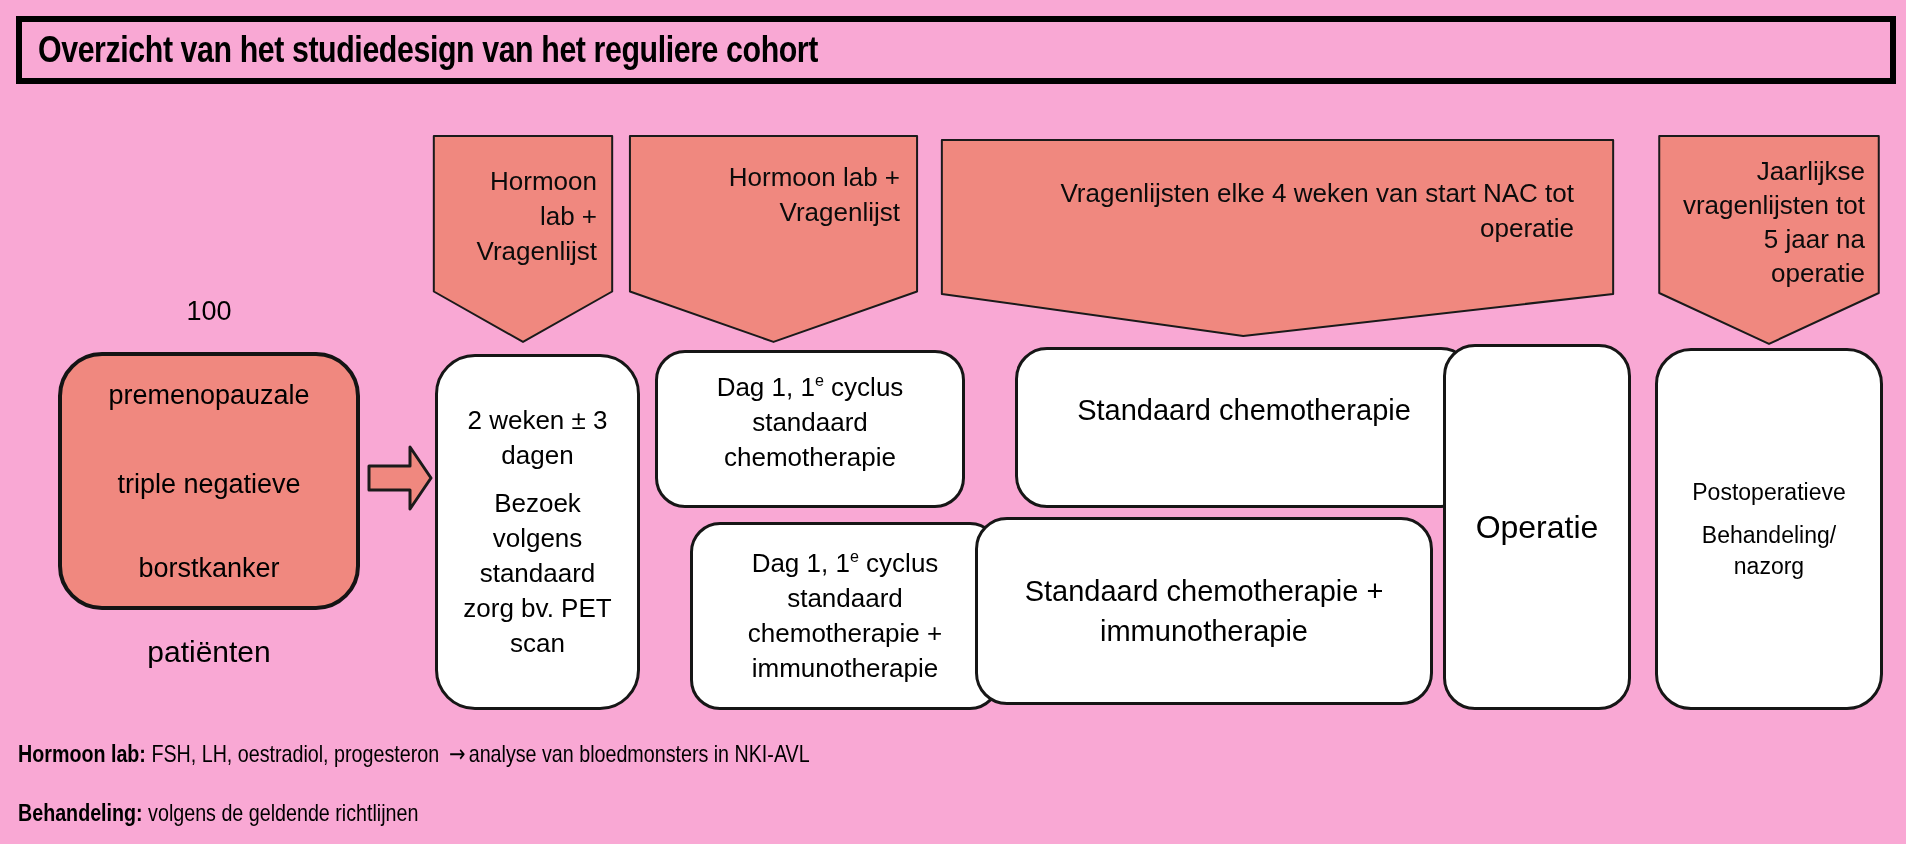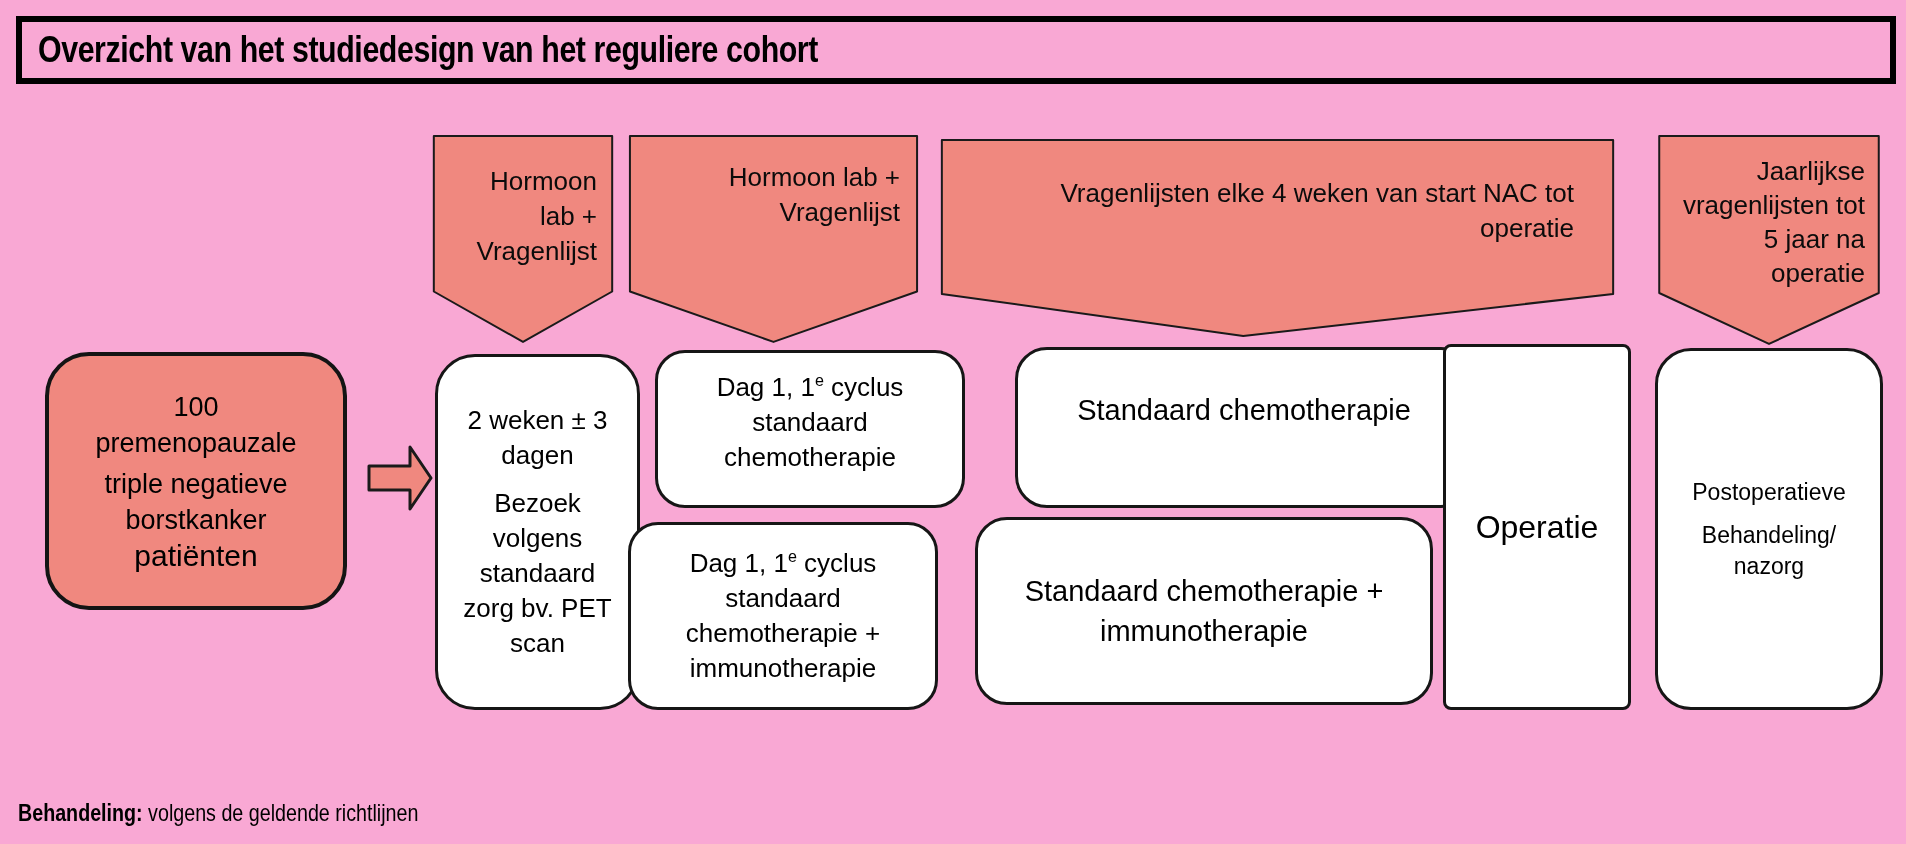--- a/index.html
+++ b/index.html
@@ -29,32 +29,32 @@
   .c3 .callout-text{padding:38px 46px 0;}
   .c4{left:1657px;top:134px;width:224px;height:212px;}
   .c4 .callout-text{padding:20px 16px 0;line-height:34px;}
   
   .box{
     position:absolute;background:#fff;border:3px solid #161616;border-radius:34px;
     display:flex;flex-direction:column;align-items:center;justify-content:center;
     text-align:center;font-size:26px;line-height:35px;box-sizing:border-box;
   }
   .patients{
-    left:45px;top:352px;width:302px;height:258px;border-radius:44px;
-    background:#F0887F;border:4px solid #141414;font-size:27px;line-height:36px;
+    left:58px;top:352px;width:302px;height:258px;border-radius:44px;
+    background:#F0887F;border:4px solid #141414;font-size:27px;line-height:36px;gap:48px;
   }
   .patients .para-gap{margin-top:5px;}
   .patients .big{font-size:30px;}
   .baseline{left:435px;top:354px;width:205px;height:356px;border-radius:40px;padding:0 20px;}
   .baseline .p2{margin-top:13px;}
   .cycle1{left:655px;top:350px;width:310px;height:158px;border-radius:30px;padding:0 18px 14px;}
-  .cycle2{left:628px;top:522px;width:310px;height:188px;border-radius:30px;padding:0 18px;}
+  .cycle2{left:690px;top:522px;width:310px;height:188px;border-radius:30px;padding:0 18px;}
   .chemo1{left:975px;top:347px;width:458px;height:161px;border-radius:32px;font-size:29px;padding:0 26px 34px;margin-left:40px;}
   .chemo2{left:975px;top:517px;width:458px;height:188px;border-radius:32px;font-size:29px;line-height:40px;padding:0 26px;}
-  .surgery{left:1443px;top:344px;width:188px;height:366px;border-radius:8px;font-size:32px;}
+  .surgery{left:1443px;top:344px;width:188px;height:366px;border-radius:32px;font-size:32px;}
   .postop{left:1655px;top:348px;width:228px;height:362px;border-radius:36px;font-size:23px;line-height:31px;padding:0 22px;}
   .postop .p2{margin-top:12px;}
   sup.e{font-size:.62em;vertical-align:super;line-height:0;}
   
   .flow-arrow{position:absolute;left:366px;top:443px;width:68px;height:70px;}
   
   .footnote{position:absolute;left:18px;font-size:24px;white-space:nowrap;}
   .f1{top:740px;}
   .f2{top:799px;}
   .footnote b{font-weight:bold;}
@@ -132,18 +132,21 @@
 
   <div class="box surgery">
     <div>Operatie</div>
   </div>
 
   <div class="box postop">
     <div class="p1">Postoperatieve</div>
     <div class="p2">Behandeling/ nazorg</div>
   </div>
 
+  <div class="footnote f1">
+    <span class="condensed"><b>Hormoon lab:</b><span> FSH, LH, oestradiol, progesteron</span><span class="arrow-glyph">→</span><span>analyse van bloedmonsters in NKI-AVL</span></span>
+  </div>
 
   <div class="footnote f2">
     <span class="condensed"><b>Behandeling:</b><span> volgens de geldende richtlijnen</span></span>
   </div>
 
 </div>
 
 </body></html>

